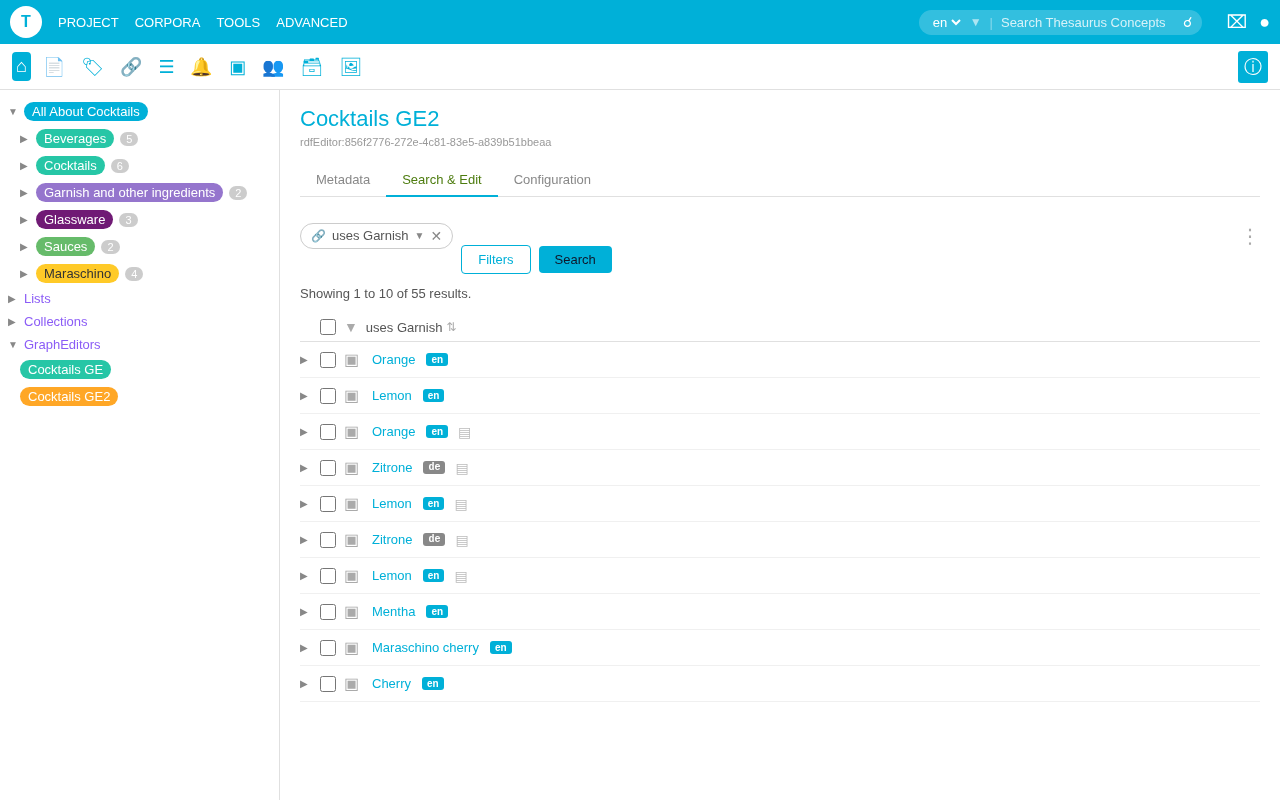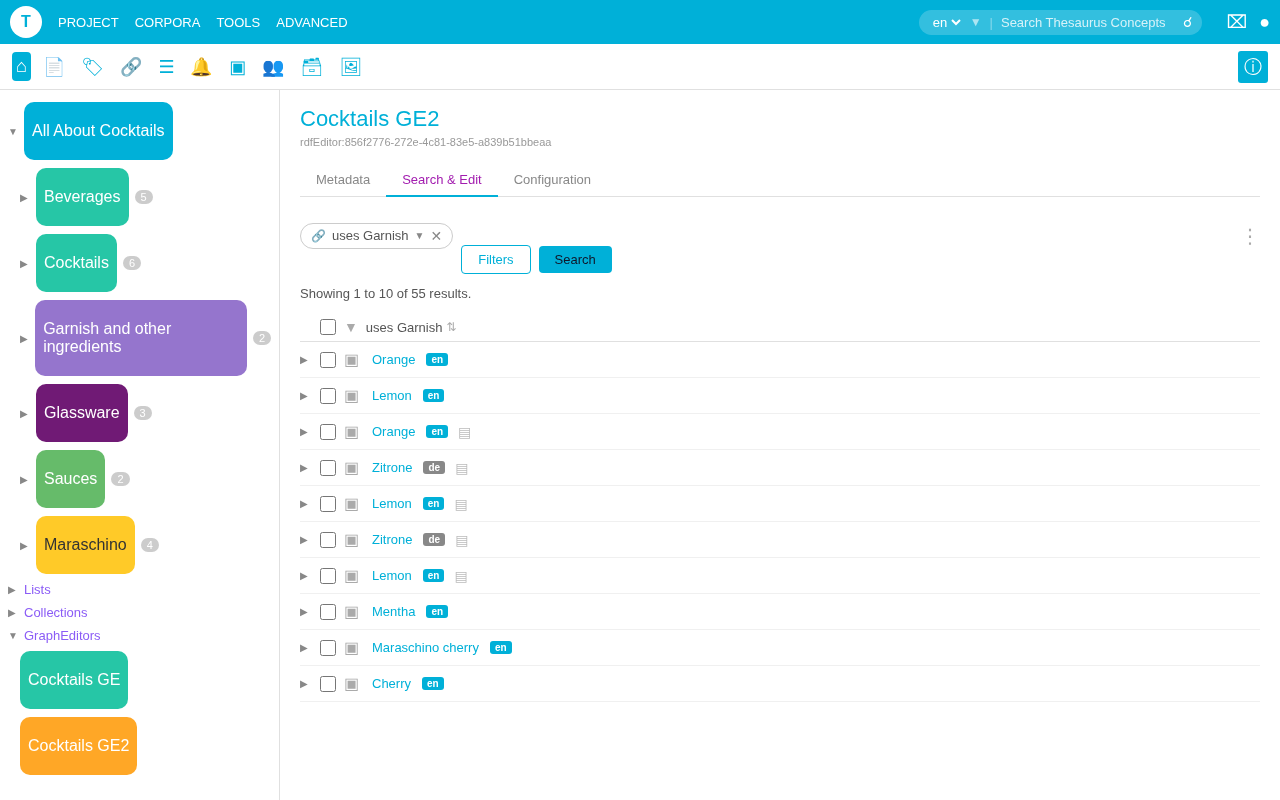--- a/index.html
+++ b/index.html
@@ -105,23 +105,23 @@
       display: inline-block;
       background: #ccc;
       color: white;
       border-radius: 10px;
       padding: 1px 6px;
       font-size: 11px;
       margin-left: 2px;
     }
     .sidebar-chip {
       display: inline-flex; align-items: center;
-      padding: 20px 8px;
+      padding: 2px 8px;
       border-radius: 10px;
-      font-size: 16px;
+      font-size: 13px;
       font-weight: 500;
       cursor: pointer;
     }
     .chip-blue { background: #00b0d8; color: white; }
     .chip-teal { background: #26c6a6; color: white; }
     .chip-purple { background: #9575cd; color: white; }
     .chip-orange { background: #ffa726; color: white; }
     .chip-green { background: #66bb6a; color: white; }
     .chip-cyan { background: #701a75; color: white; }
     .chip-yellow { background: #ffca28; color: #333; }
@@ -164,21 +164,21 @@
     }
     .tab {
       padding: 8px 16px;
       cursor: pointer;
       font-size: 13px;
       color: #888;
       border-bottom: 2px solid transparent;
       margin-bottom: -1px;
     }
     .tab.active {
-      color: #a21caf;
+      color: #4d7c0f;
       border-bottom: 2px solid #00b0d8;
       font-weight: 500;
     }
 
     
     .filter-row {
       display: flex;
       align-items: center;
       gap: 8px;
       margin-bottom: 12px;
@@ -257,20 +257,21 @@
       background: #00b0d8;
       color: white;
       border-radius: 3px;
       padding: 1px 5px;
       font-size: 10px;
       font-weight: bold;
       margin-left: 3px;
     }
     .lang-badge-de {
       background: #888;
+      font-family: Liberation Mono, monospace;
     }
 
     .stack-icon { color: #bbb; font-size: 14px; margin-left: 2px; }
 
     
     ::-webkit-scrollbar { width: 6px; }
     ::-webkit-scrollbar-track { background: #f1f1f1; }
     ::-webkit-scrollbar-thumb { background: #ccc; border-radius: 3px; }
   </style>
 </head>

